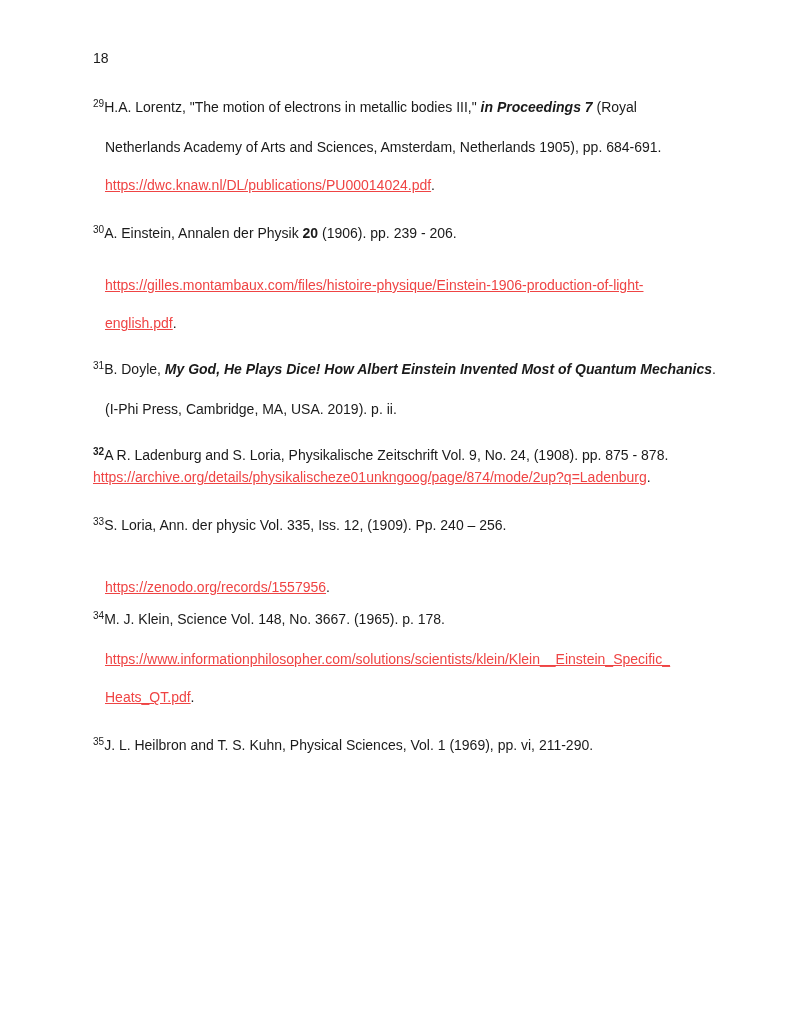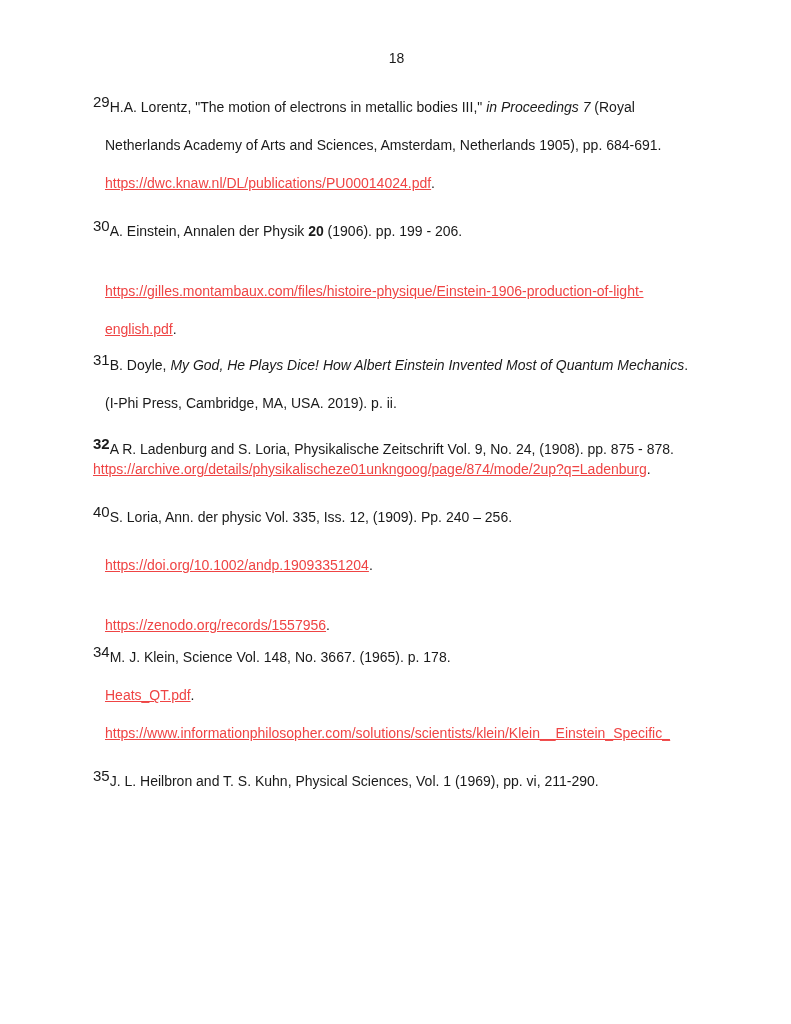--- a/index.html
+++ b/index.html
@@ -22,30 +22,30 @@
     background: #ffffff;
   }
   .line {
     line-height: 20px;
     margin-left: 93px;
     margin-right: 60px;
     white-space: nowrap;
   }
   .indent { margin-left: 105px; }
   .pagenum {
-    text-align: center;
+    text-align: left;
     margin-right: 91px;
   }
   .sup {
-    font-size: 15px;
+    font-size: 10px;
     position: relative;
     top: -5px;
   }
   .sup.b { font-weight: bold; }
-  .it { font-style: italic; }
+  .it { font-style: italic; font-weight: bold; }
   .b  { font-weight: bold; }
   a.link {
     color: #ef4444;
     text-decoration: underline;
     cursor: pointer;
   }
   .tail {
     color: #1a1a1a;
     text-decoration: none;
   }
@@ -54,33 +54,32 @@
 <body>
 
 <div class="doc">
 
   <div class="line pagenum" style="margin-top:48px">18</div>
 
   <div class="line" style="margin-top:29px"><span class="sup">29</span><span>H.A. Lorentz, "The motion of electrons in metallic bodies III," </span><span class="it">in Proceedings 7</span><span> (Royal</span></div>
   <div class="line indent" style="margin-top:18px">Netherlands Academy of Arts and Sciences, Amsterdam, Netherlands 1905), pp. 684-691.</div>
   <div class="line indent" style="margin-top:18px"><a class="link">https://dwc.knaw.nl/DL/publications/PU00014024.pdf</a><span class="tail">.</span></div>
 
-  <div class="line" style="margin-top:28px"><span class="sup">30</span><span>A. Einstein, Annalen der Physik </span><span class="b">20</span><span> (1906). pp. 199 - 206.</span></div>
-  <div class="line indent" style="margin-top:40px"><a class="link">https://gilles.montambaux.com/files/histoire-physique/Einstein-1906-production-of-light-</a></div>
+  <div class="line" style="margin-top:28px"><span class="sup">30</span><span>A. Einstein, Annalen der Physik </span><span class="b">20</span><span> (1906). pp. 239 - 206.</span></div>
+  <div class="line indent" style="margin-top:30px"><a class="link">https://gilles.montambaux.com/files/histoire-physique/Einstein-1906-production-of-light-</a></div>
   <div class="line indent" style="margin-top:18px"><a class="link">english.pdf</a><span class="tail">.</span></div>
 
-  <div class="line" style="margin-top:16px"><span class="sup">31</span><span>B. Doyle, </span><span class="it">My God, He Plays Dice! How Albert Einstein Invented Most of Quantum Mechanics</span><span>.</span></div>
+  <div class="line" style="margin-top:26px"><span class="sup">31</span><span>B. Doyle, </span><span class="it">My God, He Plays Dice! How Albert Einstein Invented Most of Quantum Mechanics</span><span>.</span></div>
   <div class="line indent" style="margin-top:18px">(I-Phi Press, Cambridge, MA, USA. 2019). p. ii.</div>
 
   <div class="line" style="margin-top:26px"><span class="sup b">32</span><span>A R. Ladenburg and S. Loria, Physikalische Zeitschrift Vol. 9, No. 24, (1908). pp. 875 - 878.</span></div>
   <div class="line" style=""><a class="link">https://archive.org/details/physikalischeze01unkngoog/page/874/mode/2up?q=Ladenburg</a><span class="tail">.</span></div>
 
-  <div class="line" style="margin-top:28px"><span class="sup">40</span><span>S. Loria, Ann. der physic Vol. 335, Iss. 12, (1909). Pp. 240 – 256.</span></div>
-  <div class="line indent" style="margin-top:28px"><a class="link">https://doi.org/10.1002/andp.19093351204</a><span class="tail">.</span></div>
+  <div class="line" style="margin-top:28px"><span class="sup">33</span><span>S. Loria, Ann. der physic Vol. 335, Iss. 12, (1909). Pp. 240 – 256.</span></div>
   <div class="line indent" style="margin-top:40px"><a class="link">https://zenodo.org/records/1557956</a><span class="tail">.</span></div>
 
   <div class="line" style="margin-top:12px"><span class="sup">34</span><span>M. J. Klein, Science Vol. 148, No. 3667. (1965). p. 178.</span></div>
+  <div class="line indent" style="margin-top:18px"><a class="link">https://www.informationphilosopher.com/solutions/scientists/klein/Klein__Einstein_Specific_</a></div>
   <div class="line indent" style="margin-top:18px"><a class="link">Heats_QT.pdf</a><span class="tail">.</span></div>
-  <div class="line indent" style="margin-top:18px"><a class="link">https://www.informationphilosopher.com/solutions/scientists/klein/Klein__Einstein_Specific_</a></div>
 
   <div class="line" style="margin-top:28px"><span class="sup">35</span><span>J. L. Heilbron and T. S. Kuhn, Physical Sciences, Vol. 1 (1969), pp. vi, 211-290.</span></div>
 
 </div>
 
 </body></html>

